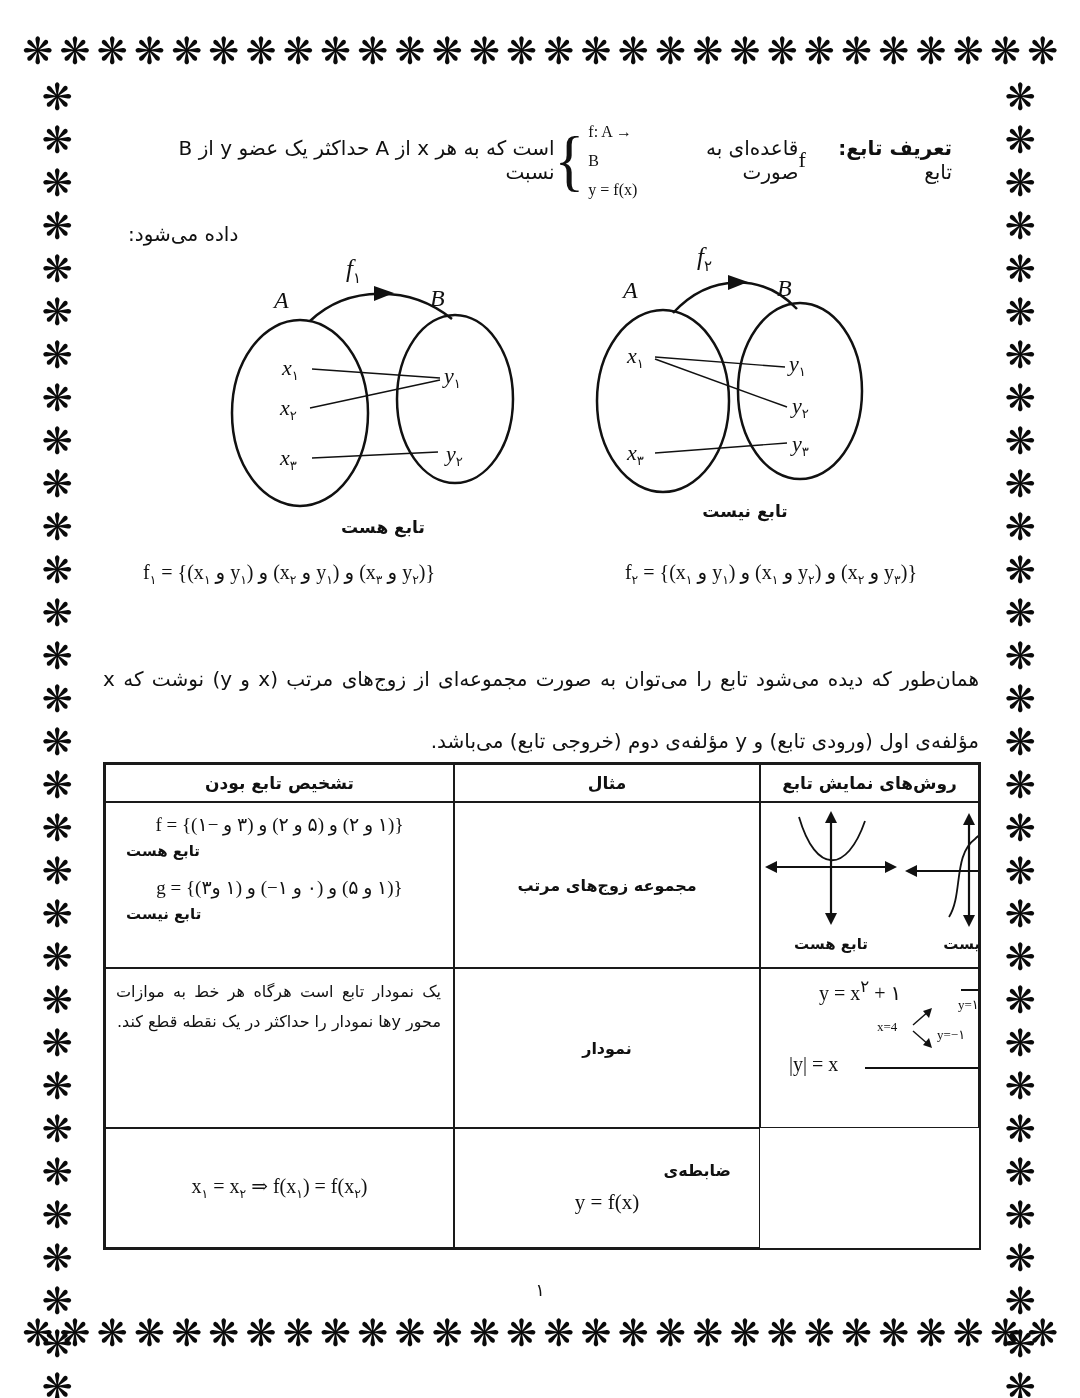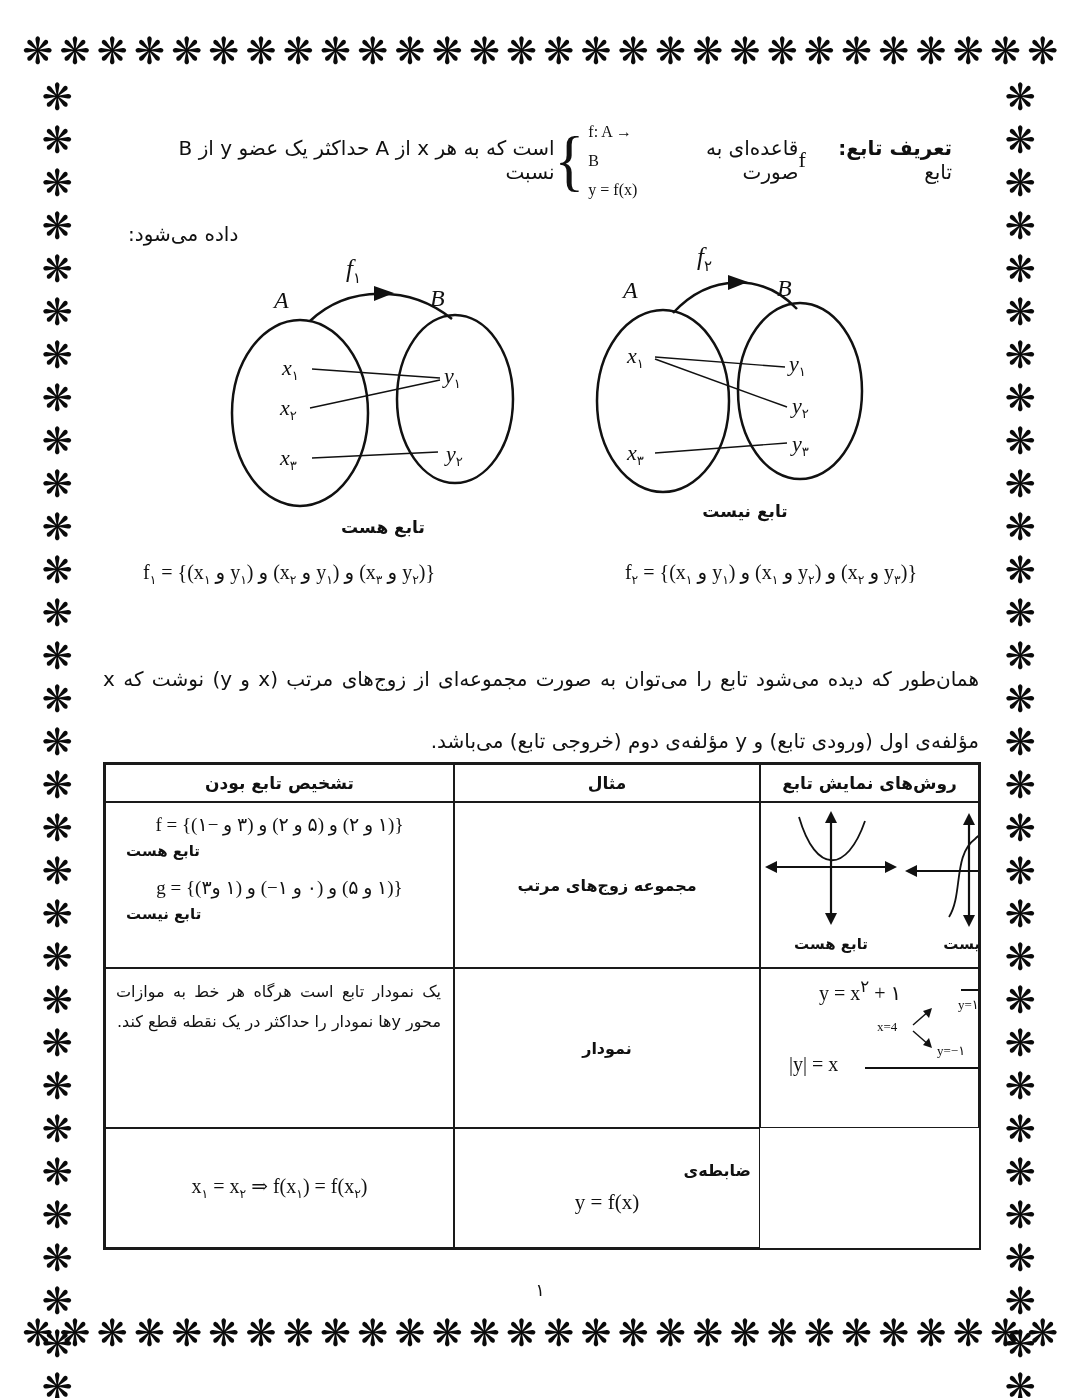--- a/index.html
+++ b/index.html
@@ -55,21 +55,21 @@
   .detect-formula{display:block;text-align:center;font-size:19px;margin-top:2px;}
   .excell{padding:6px 10px;}
   .ex-formula{display:block;text-align:center;font-size:19px;direction:ltr;}
   .ex-caption{text-align:left;font-weight:bold;font-size:15px;padding-left:10px;direction:rtl;}
   .cap1{margin:6px 0 16px;}
   .cap2{margin-top:6px;}
   .graphs{display:flex;direction:ltr;justify-content:space-around;align-items:flex-start;padding-top:4px;}
   .minigraph{text-align:center;}
   .minigraph .gcap{font-weight:bold;font-size:15px;direction:rtl;margin-top:2px;}
   .rule-cell{display:flex;flex-direction:column;justify-content:center;align-items:center;font-size:16px;padding:6px;}
-  .rule-title{font-weight:bold;align-self:flex-start;margin-right:2px;}
+  .rule-title{font-weight:bold;align-self:flex-start;margin-right:22px;}
   .rule-f{font-family:"Liberation Serif",serif;font-size:21px;direction:ltr;margin-top:10px;}
   .det3{display:flex;align-items:center;justify-content:center;font-size:20px;}
   
   .ex3{position:relative;direction:ltr;width:100%;height:100%;font-family:"Liberation Serif",serif;}
   .ex3 .fa{position:absolute;font-size:20px;direction:ltr;unicode-bidi:bidi-override;}
   .ex3 .pcap{position:absolute;font-family:"DejaVu Sans",sans-serif;font-weight:bold;font-size:15px;direction:rtl;}
   .ex3 .small{position:absolute;font-size:13px;direction:ltr;unicode-bidi:bidi-override;}
   .arrow-svg{position:absolute;}
   
   .pagenum{position:absolute;left:0;top:1280px;width:1080px;text-align:center;font-size:17px;}
@@ -330,21 +330,21 @@
         </svg>
         <span class="pcap" style="left:262px;top:6px;">تابع هست</span>
         <bdo dir="ltr" class="small" style="left:116px;top:50px;">x=4</bdo>
         <svg class="arrow-svg" style="left:150px;top:34px;" width="26" height="50">
           <line x1="2" y1="22" x2="18" y2="8" stroke="#111" stroke-width="1.4"></line>
           <polygon points="21,5 12,8 18,15" fill="#111"></polygon>
           <line x1="2" y1="28" x2="18" y2="42" stroke="#111" stroke-width="1.4"></line>
           <polygon points="21,45 12,42 18,35" fill="#111"></polygon>
         </svg>
         <bdo dir="ltr" class="small" style="left:168px;top:28px;margin-left:29px;">y=۱</bdo>
-        <bdo dir="ltr" class="small" style="left:176px;top:74px;">y=−۱</bdo>
+        <bdo dir="ltr" class="small" style="left:176px;top:58px;">y=−۱</bdo>
         <bdo dir="ltr" class="fa" style="left:28px;top:84px;">|y| = x</bdo>
         <svg class="arrow-svg" style="left:104px;top:92px;" width="142" height="14">
           <line x1="0" y1="7" x2="134" y2="7" stroke="#111" stroke-width="1.8"></line>
           <polygon points="142,7 130,2 130,12" fill="#111"></polygon>
         </svg>
         <span class="pcap" style="left:254px;top:84px;">تابع نیست</span>
       </div>
     </div>
     <div class="cell det3">
       <bdo dir="ltr" class="mathf" style="font-size:20px;">x<sub>۱</sub> = x<sub>۲</sub> ⇒ f(x<sub>۱</sub>) = f(x<sub>۲</sub>)</bdo>

